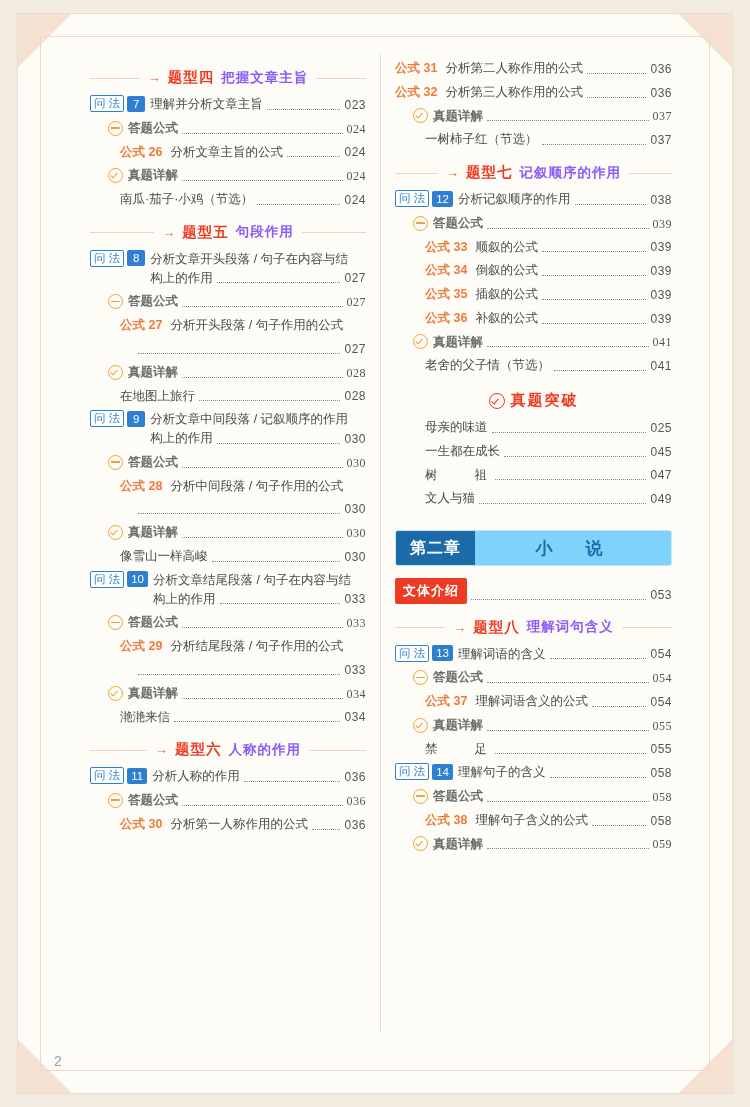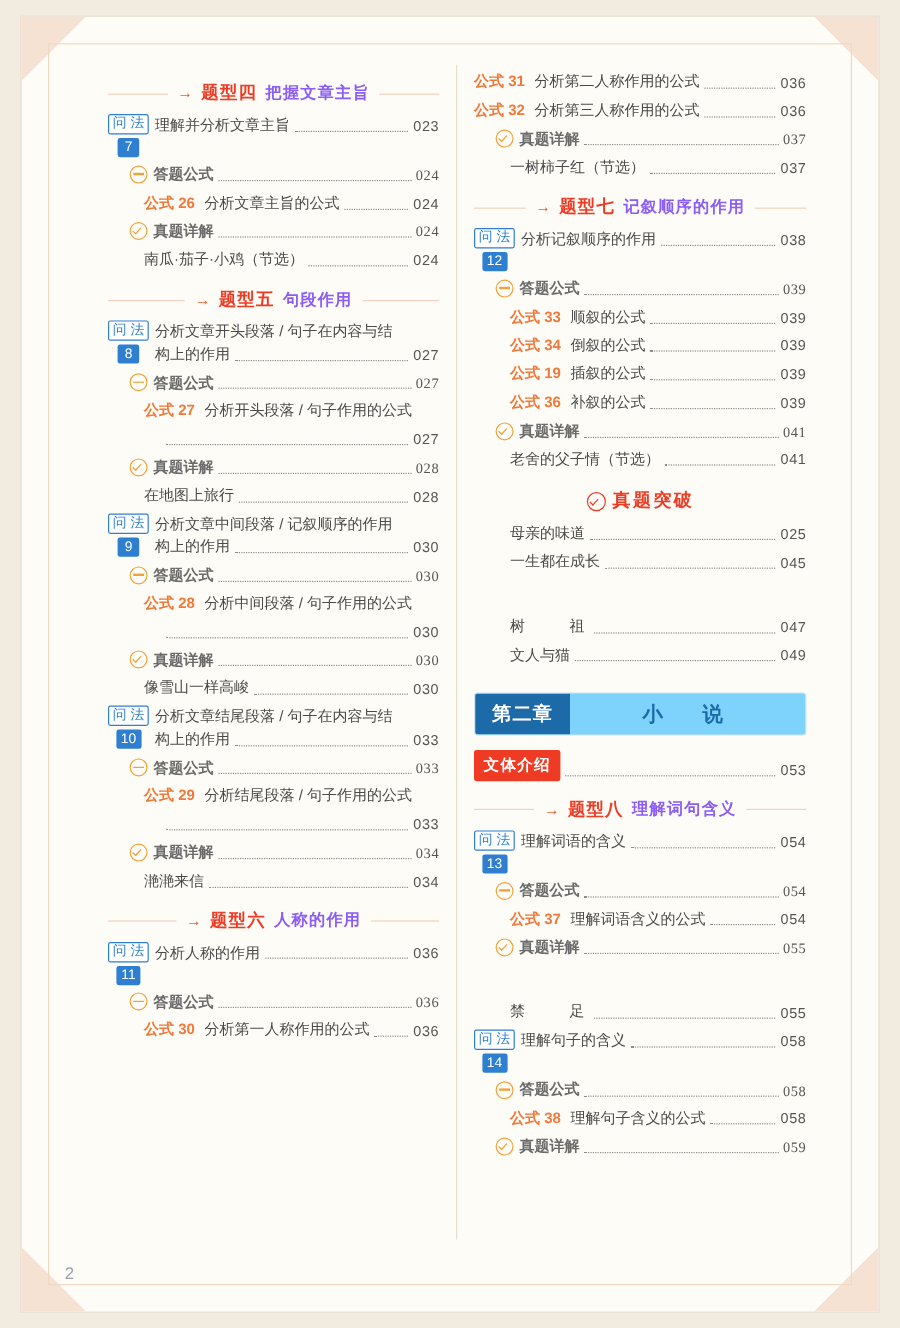--- a/index.html
+++ b/index.html
@@ -68,21 +68,21 @@
     z-index:0;
   }
   .sec .inner{
     position:relative;z-index:1;background:#fdfcf7;padding:0 8px;
     display:flex;align-items:center;gap:7px;
   }
   .arrow{color:#ef5a2b;font-size:13px;}
   .sec-title{color:#ef3b24;font-weight:bold;font-size:14.5px;letter-spacing:1px;}
   .sec-sub{color:#8b5cf6;font-weight:bold;font-size:13.5px;letter-spacing:1px;}
   
-  .ask{display:flex;align-items:center;gap:3px;margin-right:5px;flex-direction:column;}
+  .ask{display:flex;align-items:center;gap:3px;margin-right:5px;}
   .ask b{
     display:inline-block;border:1px solid #2f7fd0;color:#2f7fd0;
     font-size:11.5px;font-weight:normal;
     padding:0 3px;line-height:15px;border-radius:2px;background:#fff;
   }
   .ask .num{
     display:inline-block;background:#2f7fd0;color:#fff;
     font-size:11.5px;padding:0 4px;line-height:16px;border-radius:2px;min-width:10px;text-align:center;
   }
   .rowq{align-items:flex-start;}
@@ -104,21 +104,21 @@
     content:"";position:absolute;left:3px;top:2px;width:3px;height:6px;
     border-right:1.6px solid #f0a23c;border-bottom:1.6px solid #f0a23c;
     transform:rotate(42deg);
   }
   .sub-title{color:#6b6b6b;font-weight:bold;}
   .formula{color:#ef7a3c;font-weight:bold;margin-right:8px;white-space:nowrap;}
   .indent1{padding-left:18px;}
   .indent2{padding-left:30px;}
   .indent3{padding-left:44px;}
   .plain{color:#4a4a4a;}
-  .wide{letter-spacing:4px;margin-top:30px;}
+  .wide{letter-spacing:4px;}
   
   .break{
     display:flex;align-items:center;justify-content:center;gap:6px;
     margin:16px 0 8px 0;
   }
   .break .ico2{
     width:14px;height:14px;border-radius:50%;border:1.6px solid #ef3b24;position:relative;
   }
   .break .ico2:after{
     content:"";position:absolute;left:3px;top:3px;width:3px;height:6px;
@@ -442,21 +442,21 @@
         <div>
           <div class="row indent2">
             <span class="formula">公式 34</span>
             <span class="txt">倒叙的公式</span>
             <span class="dots"></span>
             <span class="pg">039</span>
           </div>
         </div>
         <div>
           <div class="row indent2">
-            <span class="formula">公式 19</span>
+            <span class="formula">公式 35</span>
             <span class="txt">插叙的公式</span>
             <span class="dots"></span>
             <span class="pg">039</span>
           </div>
         </div>
         <div>
           <div class="row indent2">
             <span class="formula">公式 36</span>
             <span class="txt">补叙的公式</span>
             <span class="dots"></span>

